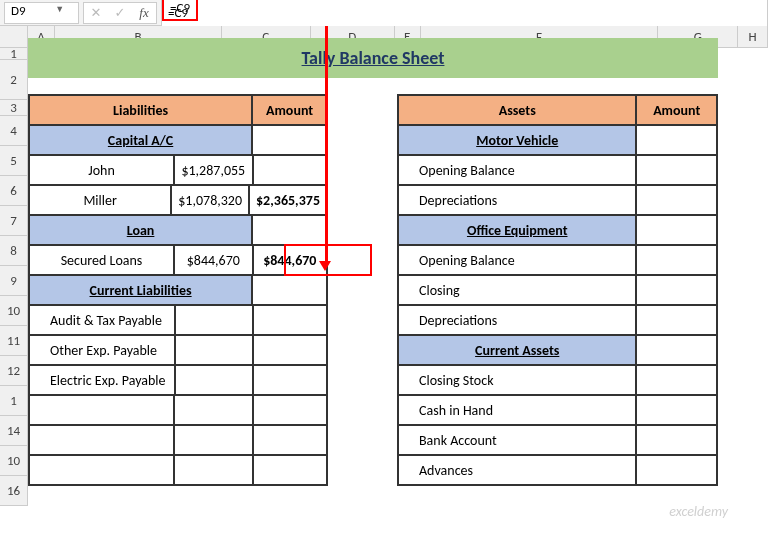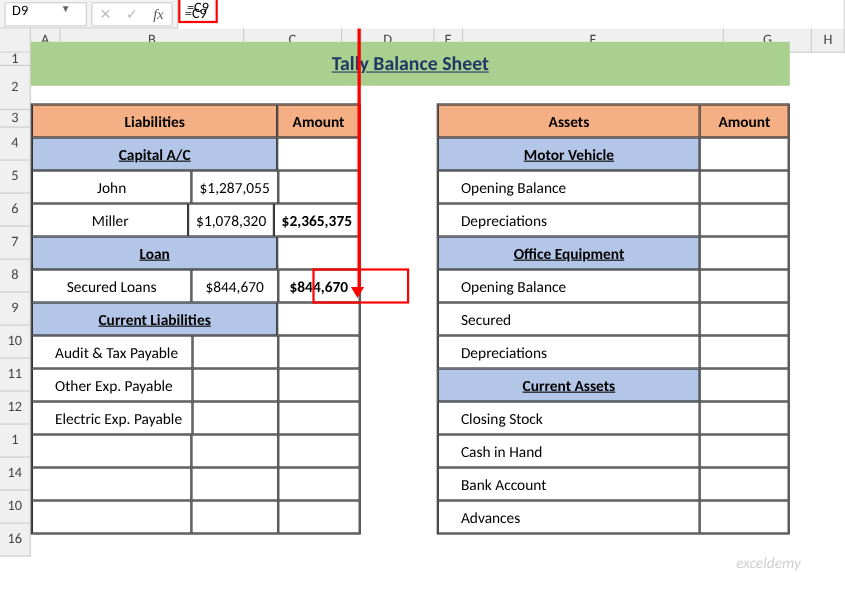--- a/index.html
+++ b/index.html
@@ -198,21 +198,21 @@
           </div>
         <div class="tr">
             <div class="td sub c1">Office Equipment</div>
             <div class="td c2"></div>
           </div>
         <div class="tr">
             <div class="td c1 txt">Opening Balance</div>
             <div class="td c2"></div>
           </div>
         <div class="tr">
-            <div class="td c1 txt">Secured</div>
+            <div class="td c1 txt">Closing</div>
             <div class="td c2"></div>
           </div>
         <div class="tr">
             <div class="td c1 txt">Depreciations</div>
             <div class="td c2"></div>
           </div>
         <div class="tr">
             <div class="td sub c1">Current Assets</div>
             <div class="td c2"></div>
           </div>

